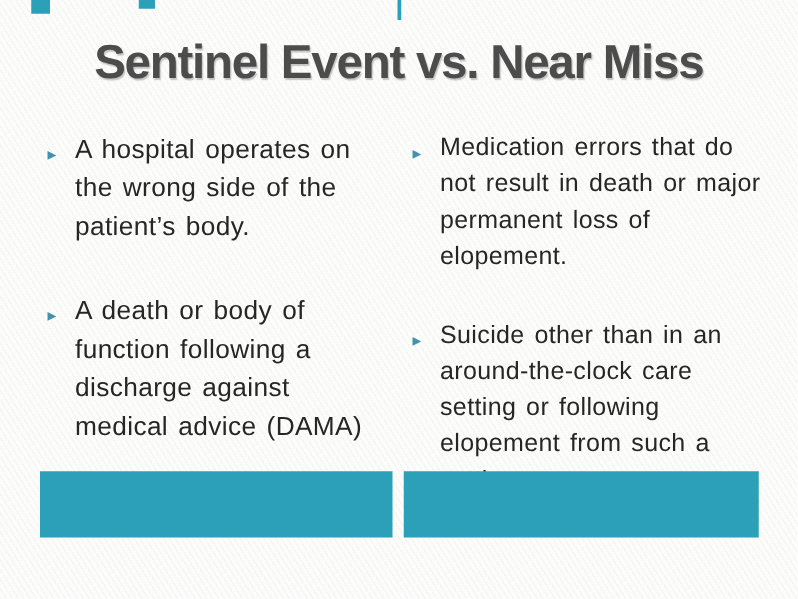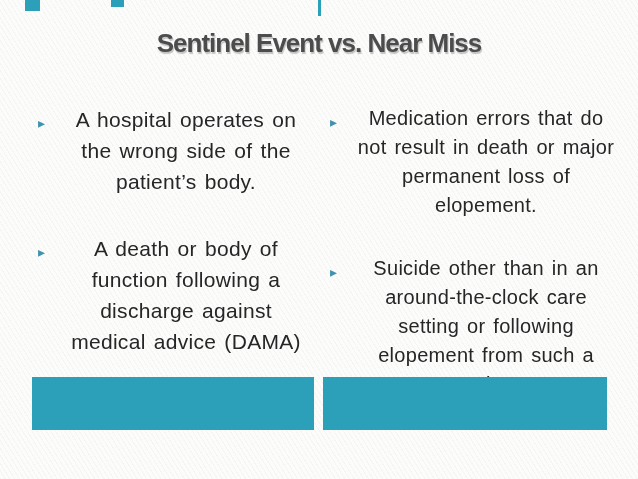--- a/index.html
+++ b/index.html
@@ -37,21 +37,21 @@
   .mark-b  { left: 111px; top: 0; width: 13px; height: 7px;  }
   .mark-ln { left: 318px; top: 0; width: 3px;  height: 16px; }
 
   .title {
     position: absolute;
     top: 28px;
     left: 0;
     right: 0;
     margin: 0;
     text-align: center;
-    font-size: 26px;
+    font-size: 38px;
     line-height: 1.2;
     font-weight: 700;
     letter-spacing: -1px;
     color: var(--title-gray);
     text-shadow: 1px 2px 1px rgba(0, 0, 0, 0.22);
   }
 
   .columns {
     position: absolute;
     top: 104px;
@@ -77,21 +77,20 @@
     font-size: 14px;
     padding-top: 4px;
     color: var(--bullet-glyph);
   }
   .text {
     flex: 1;
     color: var(--body-text);
     letter-spacing: 0.3px;
     word-spacing: 2px;
     white-space: pre-line;
-    text-align: center;
   }
 
   
   .bar {
     position: absolute;
     top: 377px;
     height: 53px;
     background: var(--accent-teal);
   }
   .bar-left  { left: 32px;  width: 282px; }

